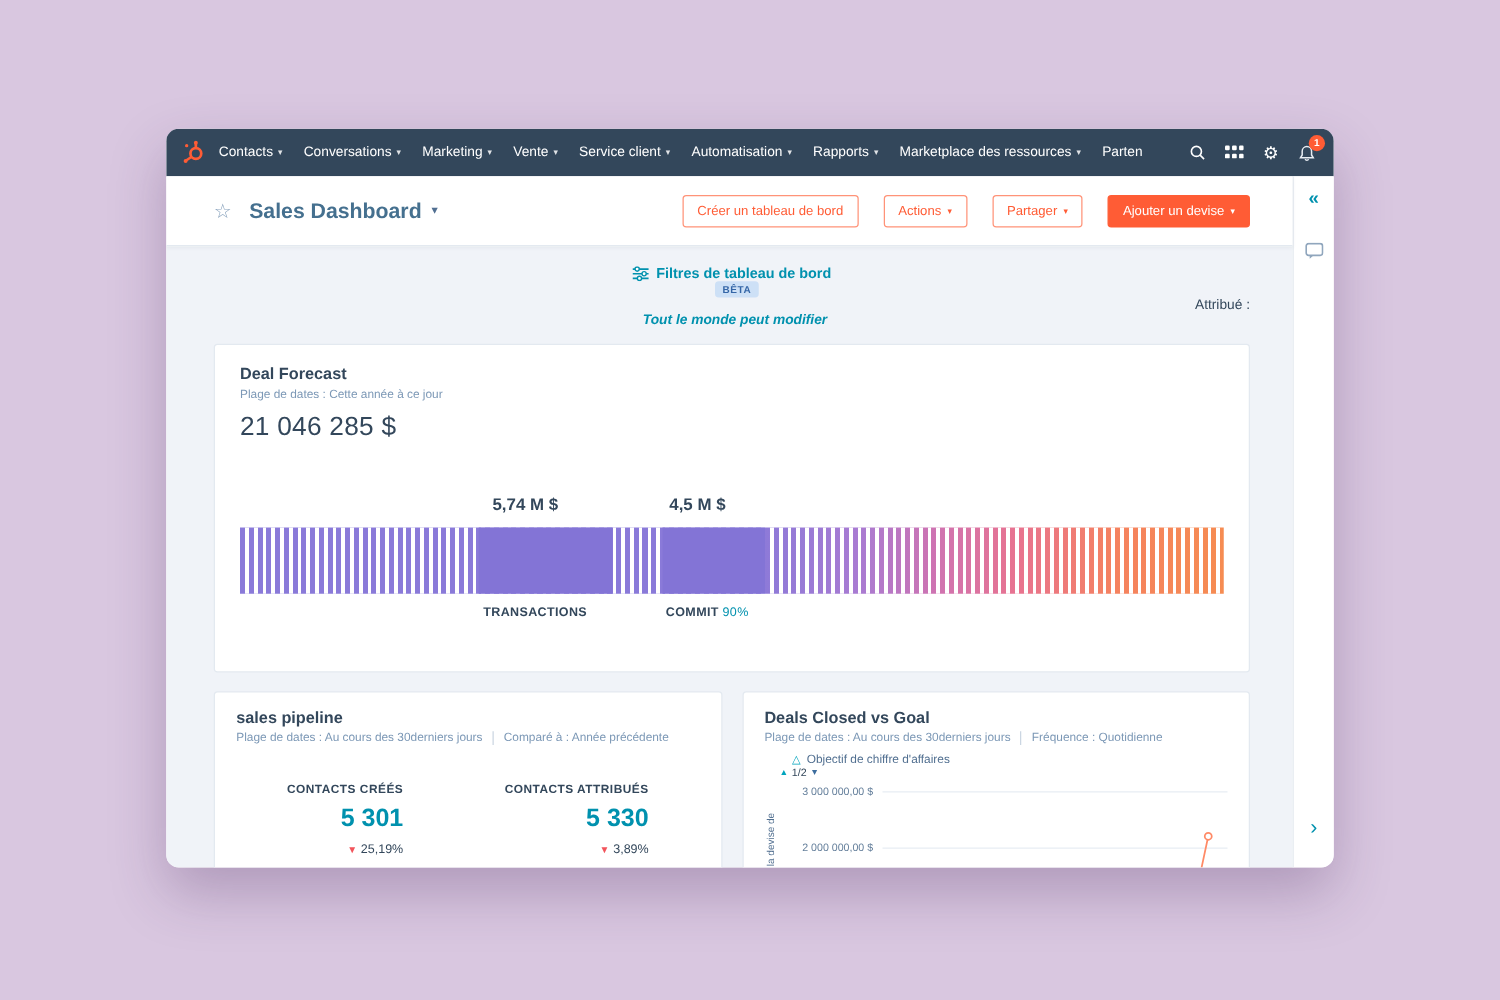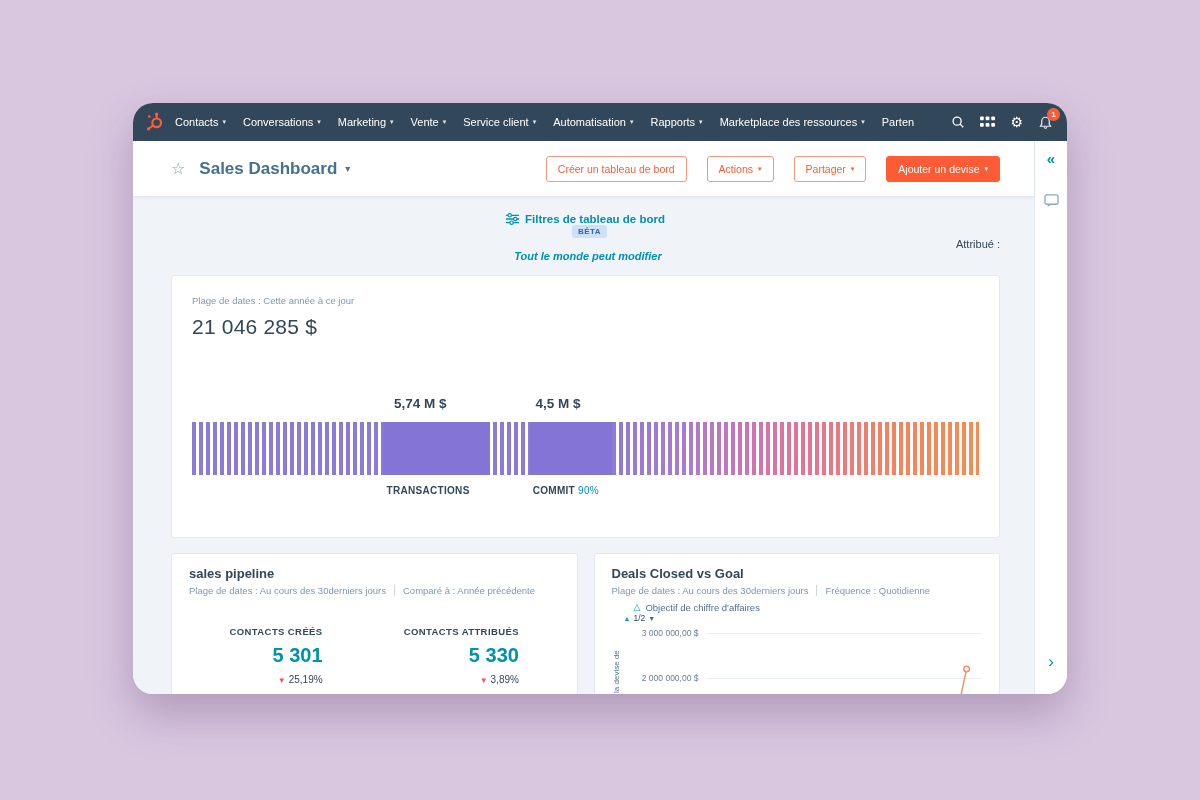--- a/index.html
+++ b/index.html
@@ -1,20 +1,20 @@
 <!DOCTYPE html>
 <html><head>
 <meta charset="utf-8">
 <style>
   * { margin:0; padding:0; box-sizing:border-box; }
   html,body { width:1200px; height:800px; overflow:hidden; background:#d9c7e0;
     font-family:"Liberation Sans","DejaVu Sans",sans-serif; }
 
   .window { position:absolute; left:133px; top:103px; width:934px; height:591px;
-    background:#fff; border-radius:20px; overflow:hidden;
+    background:#fff; border-radius:10px; overflow:hidden;
     box-shadow:0 20px 45px rgba(70,35,90,.28); display:flex; flex-direction:column; }
 
   
   .navbar { flex:0 0 38px; background:#33475b; display:flex; align-items:center;
     padding:0 14px 0 12px; color:#fff; }
   .logo { flex:0 0 auto; display:flex; align-items:center; margin-right:10px; cursor:pointer; }
   .nav-items { display:flex; align-items:center; gap:17px; flex:1; min-width:0;
     overflow:hidden; white-space:nowrap; }
   .nav-item { font-size:11px; display:inline-flex; align-items:center; gap:4px;
     cursor:pointer; color:#fff; }
@@ -241,20 +241,21 @@
                 <circle cx="6" cy="10" r="1.8" fill="#fff" stroke="#0091ae" stroke-width="1.2"></circle>
             </svg>
             <span class="filter-label">Filtres de tableau de bord</span>
           </span>
           <span class="beta">BÊTA</span>
           <span class="assigned">Attribué :</span>
           <span class="assigned assigned-link">Tout le monde peut modifier</span>
         </div>
 
         <div class="card forecast">
+          <div class="card-title">Deal Forecast</div>
           <div class="sub-row">
               <span>Plage de dates : Cette année à ce jour</span>
             </div>
           <div class="total">21 046 285 $</div>
 
           <div class="bar-zone">
             <div class="amt-labels">
               <span class="amt amt-1">5,74 M $</span>
               <span class="amt amt-2">4,5 M $</span>
             </div>

